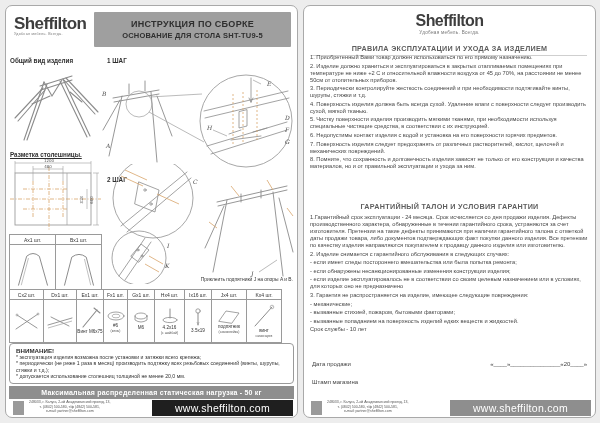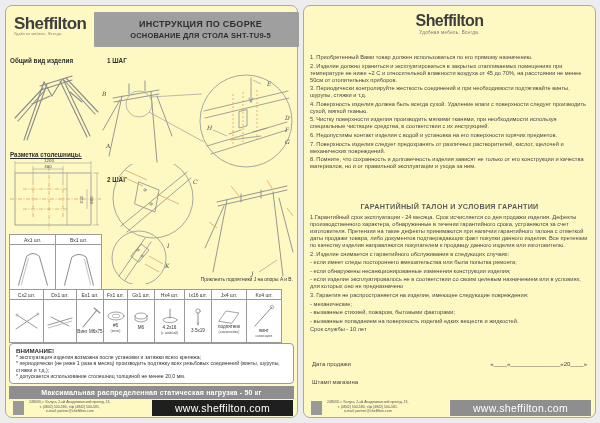--- a/index.html
+++ b/index.html
@@ -5,35 +5,35 @@
   html,body { margin:0; padding:0; }
   body {
     width:600px; height:423px; position:relative;
     background:#ededed;
     font-family:"Liberation Sans", sans-serif;
     color:#3d3d3d; overflow:hidden;
     -webkit-font-smoothing:antialiased;
   }
   .page {
     position:absolute; top:5px; width:291px; height:411px;
-    background:#fef9c3; border:1px solid #a9a9a9; border-radius:7px;
+    background:#ffffff; border:1px solid #a9a9a9; border-radius:7px;
   }
   .page-left  { left:5px; }
   .page-right { left:303px; }
   .abs { position:absolute; }
 
   
   .logo-text { font-weight:bold; color:#3e3e3e; letter-spacing:-0.6px; line-height:1; }
   .logo-tag  { color:#777; letter-spacing:0.3px; }
 
   
   .lp-titlebox {
     left:88px; top:6px; width:197px; height:35px; background:#9f9f9f;
     display:flex; flex-direction:column; justify-content:center; align-items:center;
-    color:#2f2f2f; text-align:center; border-radius:1px;padding-left:8px;
+    color:#2f2f2f; text-align:center; border-radius:1px;
   }
   .lp-title1 { font-size:9px;  font-weight:bold; letter-spacing:0.3px; }
   .lp-title2 { font-size:7.5px; font-weight:bold; letter-spacing:0.2px; margin-top:2px; }
 
   .sec-label { font-size:6.3px; font-weight:bold; color:#2f2f2f; }
   .underl { text-decoration:underline; }
   .step-label { font-size:6.3px; font-weight:bold; color:#2f2f2f; }
 
   svg { display:block; }
   .sketch { stroke:#8b8b8b; stroke-width:1.1; fill:none; stroke-linecap:round; }
@@ -389,20 +389,21 @@
   </div>
 </div>
 
 <div class="page page-right">
 
   <div class="abs rp-head" style="top:7px;">
     <div class="logo-text" style="font-size:16px;">Sheffilton</div>
     <div class="logo-tag" style="font-size:4.6px; margin-top:1px;">Удобная мебель. Всегда.</div>
   </div>
 
+  <div class="abs rp-title rule-sep" style="left:8px; top:38px; width:275px; padding-bottom:2px;">ПРАВИЛА ЭКСПЛУАТАЦИИ И УХОДА ЗА ИЗДЕЛИЕМ</div>
 
   <div class="abs rp-text" style="left:6px; top:48px; width:279px;">
     <p>1. Приобретенный Вами товар должен использоваться по его прямому назначению.</p>
     <p>2. Изделие должно храниться и эксплуатироваться в закрытых отапливаемых помещениях при температуре не ниже +2 С и относительной влажности воздуха от 45 до 70%, на расстоянии не менее 50см от отопительных приборов.</p>
     <p>3. Периодически контролируйте жесткость соединений и при необходимости подтягивайте винты, шурупы, стяжки и т.д.</p>
     <p>4. Поверхность изделия должна быть всегда сухой. Удаление влаги с поверхности следует производить сухой, мягкой тканью.</p>
     <p>5. Чистку поверхности изделия производить мягкими тканями, при необходимости используя специальные чистящие средства, в соответствии с их инструкцией.</p>
     <p>6. Недопустимы контакт изделия с водой и установка на его поверхности горячих предметов.</p>
     <p>7. Поверхность изделия следует предохранять от различных растворителей, кислот, щелочей и механических повреждений.</p>
     <p>8. Помните, что сохранность и долговечность изделия зависят не только от его конструкции и качества материалов, но и от правильной эксплуатации и ухода за ним.</p>

